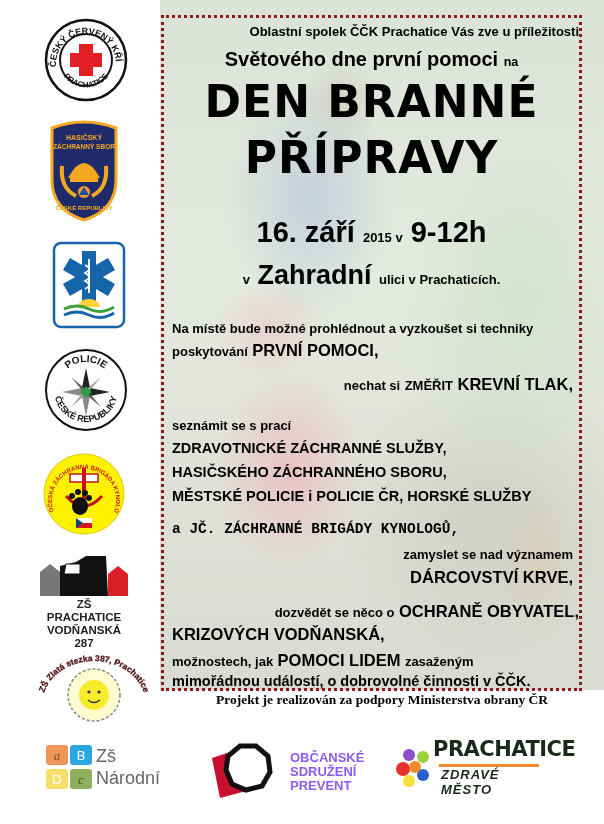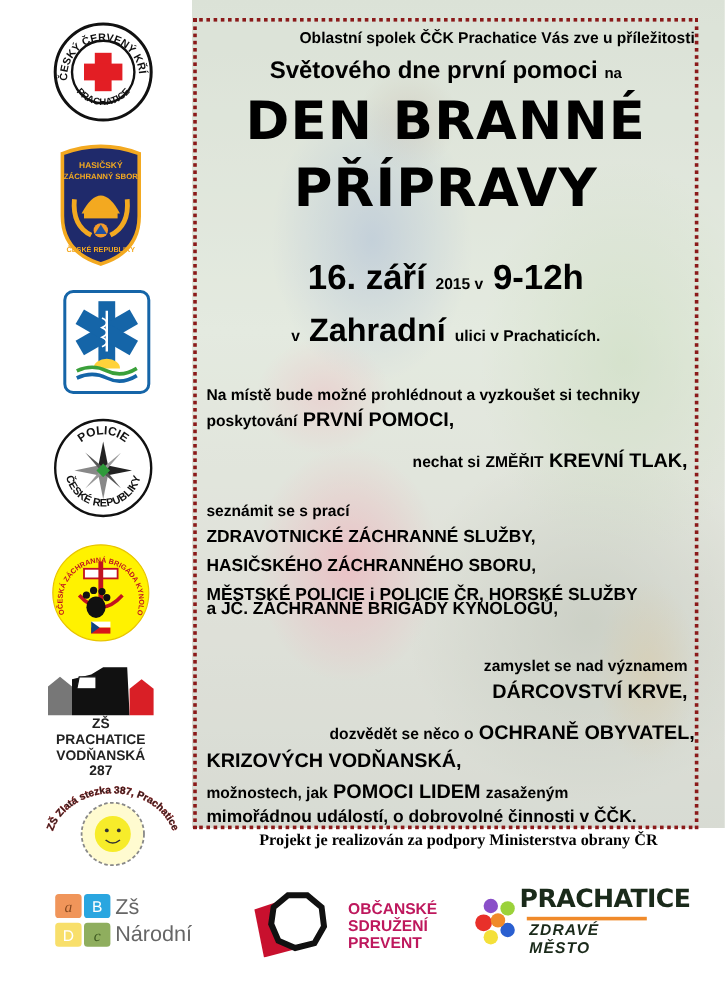--- a/index.html
+++ b/index.html
@@ -49,21 +49,21 @@
     .body13 { font-size: 13px; }
     .body17 { font-size: 16.5px; }
 
     .l-p1 { top: 303px; }
     .l-p2 { top: 323px; }
     .l-p3 { top: 357px; }
     .l-p4 { top: 400px; }
     .l-p5 { top: 422px; }
     .l-p6 { top: 446px; }
     .l-p7 { top: 470px; }
-    .l-p8 { top: 482px; }
+    .l-p8 { top: 503px; font-family: Liberation Mono, monospace; }
     .l-p9 { top: 529px; }
     .l-p10 { top: 550px; }
     .l-p11 { top: 584px; text-align: right; }
     .l-p12 { top: 607px; }
     .l-p13 { top: 633px; }
     .l-p14 { top: 655px; }
 
     .footer-note {
       position: absolute; left: 160px; top: 692px; width: 444px; text-align: center;
       font-family: "Liberation Serif", serif; font-weight: bold; font-size: 13.5px;
@@ -77,21 +77,21 @@
     .logo-pcr { left: 44px; top: 348px; width: 84px; height: 84px; }
     .logo-jzbk { left: 42px; top: 452px; width: 84px; height: 84px; }
     .logo-zs1 { left: 38px; top: 552px; width: 92px; height: 70px; }
     .logo-zs-zlata { left: 34px; top: 645px; width: 120px; height: 80px; }
     .logo-zsnarodni { left: 44px; top: 745px; width: 130px; height: 50px; }
     .logo-prevent { left: 210px; top: 740px; width: 150px; height: 60px; }
     .logo-zdrave { left: 395px; top: 735px; width: 150px; height: 60px; }
 
     .zs1-text { position: absolute; left: 0; top: 46px; width: 92px; text-align: center; font-weight: bold; font-size: 11.5px; line-height: 13px; color: #222; }
     .narodni-text { position: absolute; left: 52px; top: 0; font-size: 18px; color: #666; line-height: 22px; }
-    .prevent-text { position: absolute; left: 80px; top: 11px; font-size: 13px; font-weight: bold; line-height: 14px; color: #be185d; }
+    .prevent-text { position: absolute; left: 80px; top: 11px; font-size: 13px; font-weight: bold; line-height: 14px; color: #8b5cf6; }
     .zdrave-title { position: absolute; left: 38px; top: 2px; font-size: 21px; font-weight: bold; color: #1a2a1a; font-family: "DejaVu Sans", sans-serif; letter-spacing: -0.5px; }
     .zdrave-sub { position: absolute; left: 46px; top: 32px; font-size: 13px; font-weight: bold; color: #1a2a1a; font-style: italic; letter-spacing: 1px; }
     .zdrave-line { position: absolute; left: 44px; top: 29px; width: 100px; height: 3px; background: #f08a2a; }
   </style>
 </head>
 <body>
 
 <div class="photo"></div>
 <div class="photo-veil"></div>
 <div class="frame"></div>

